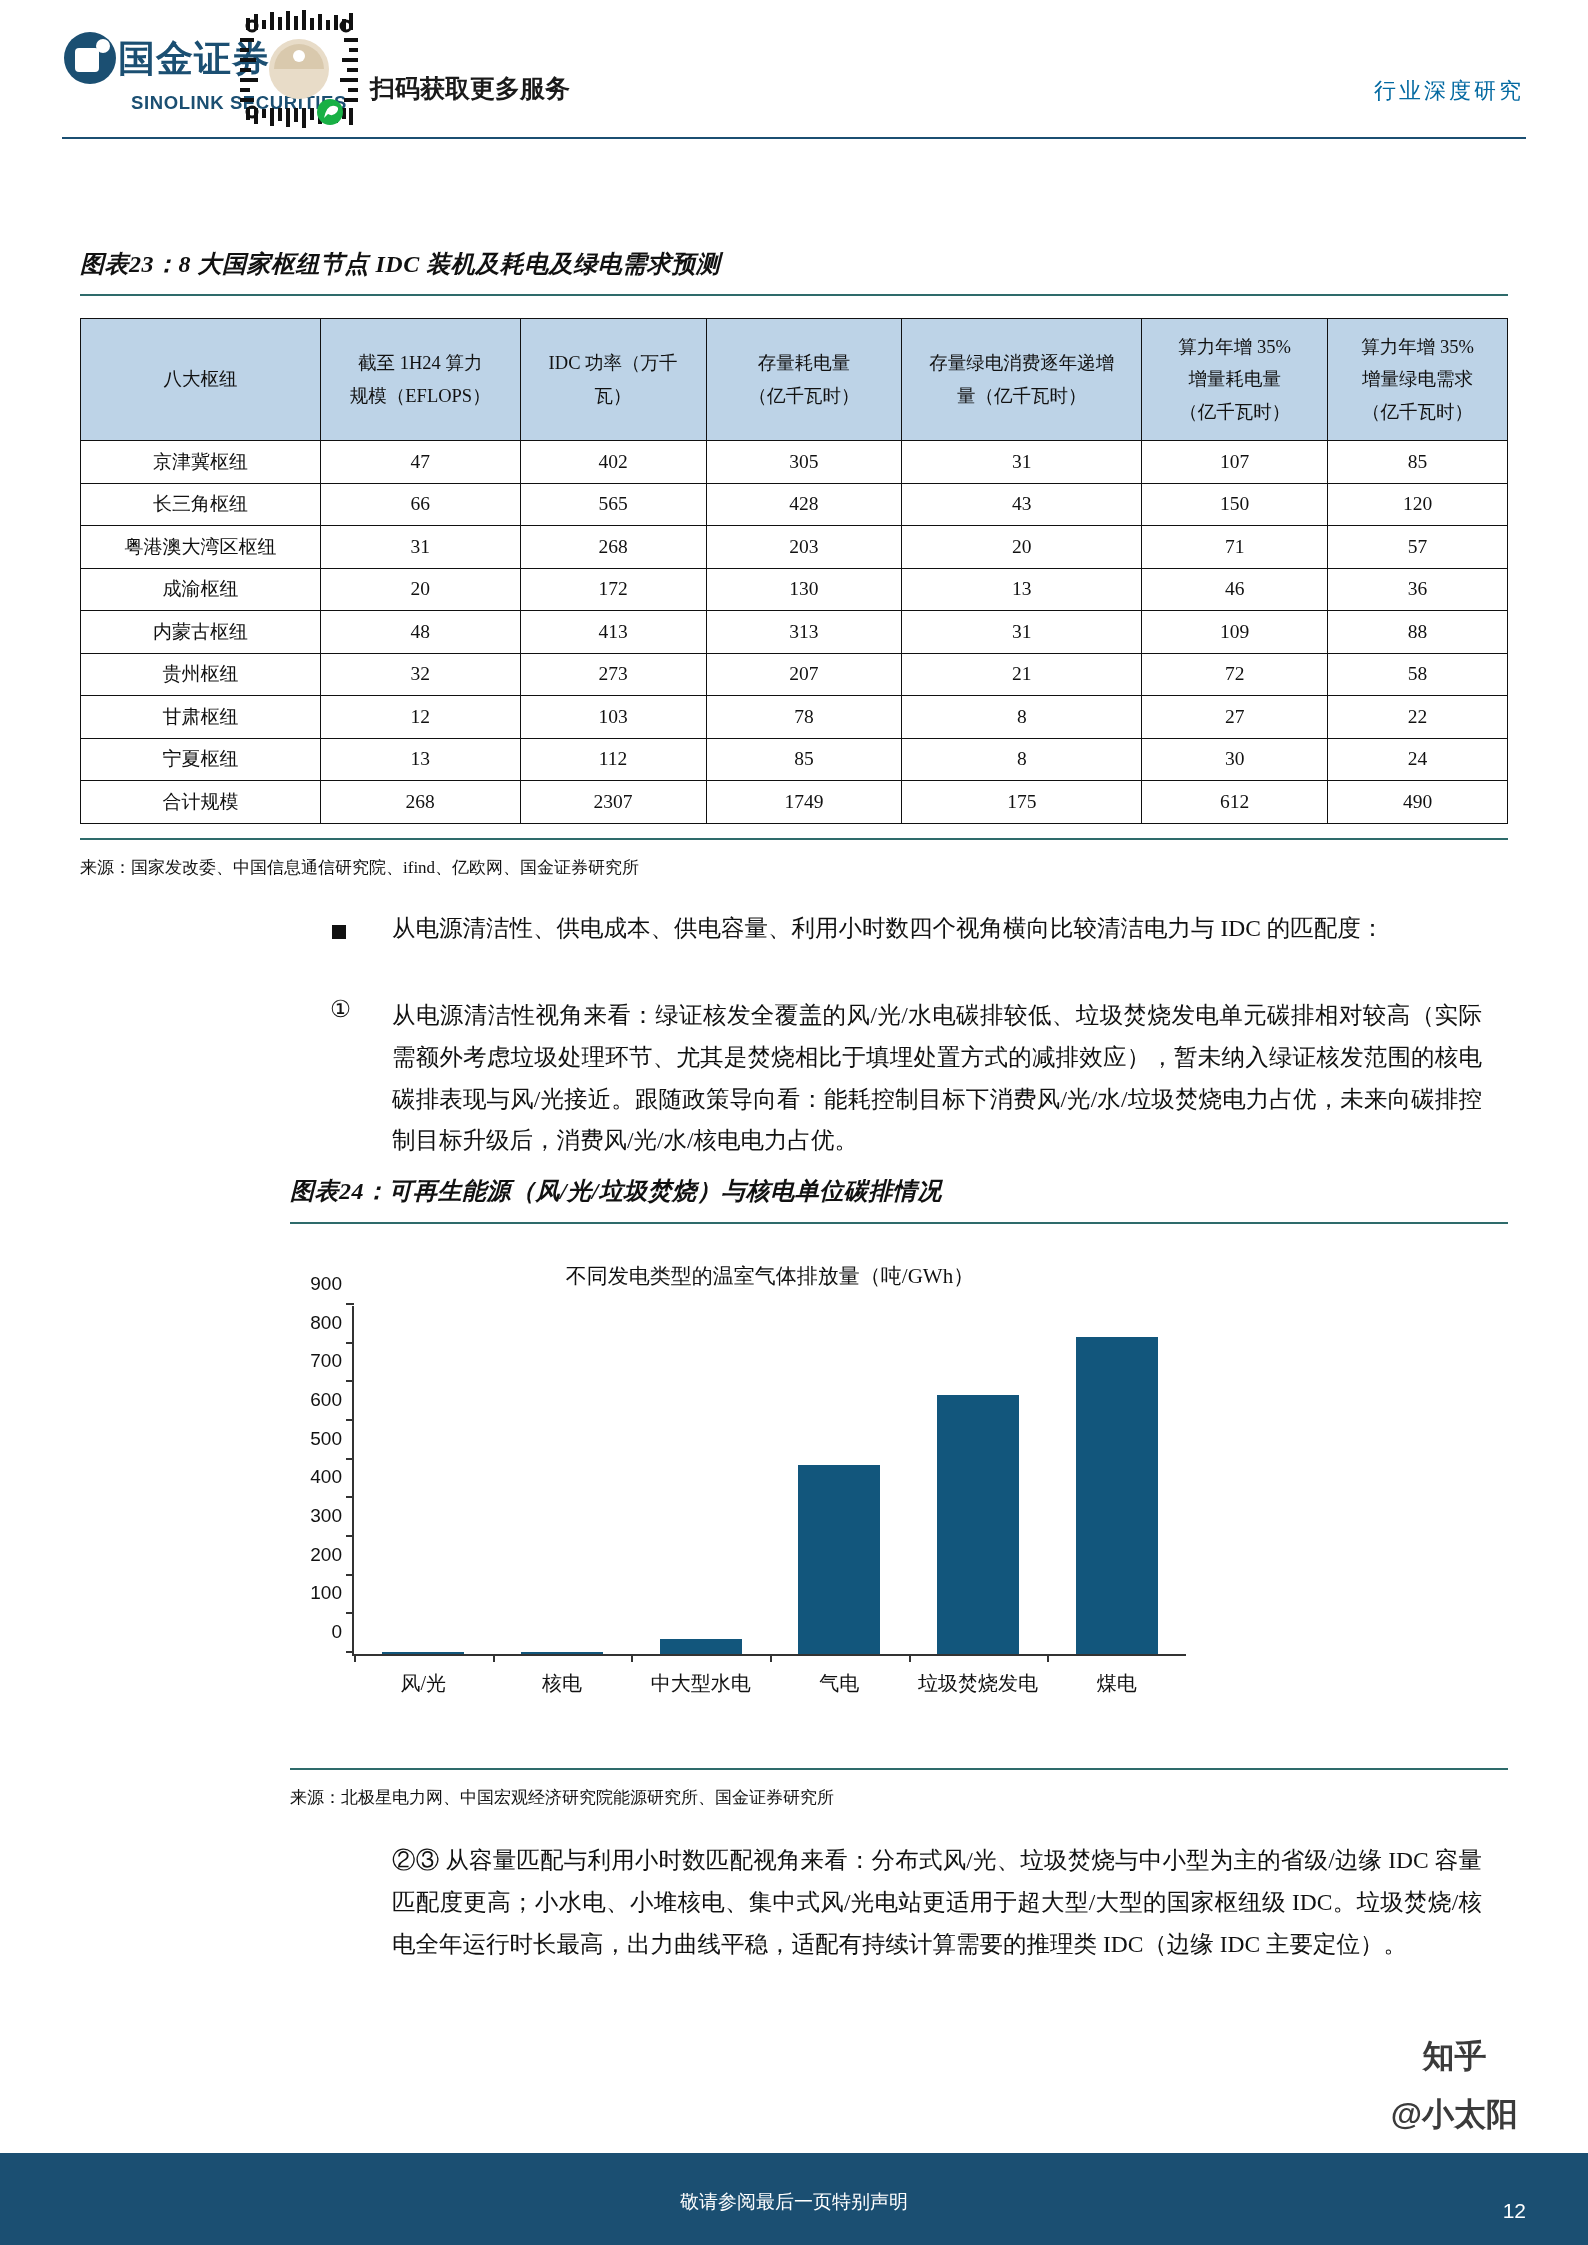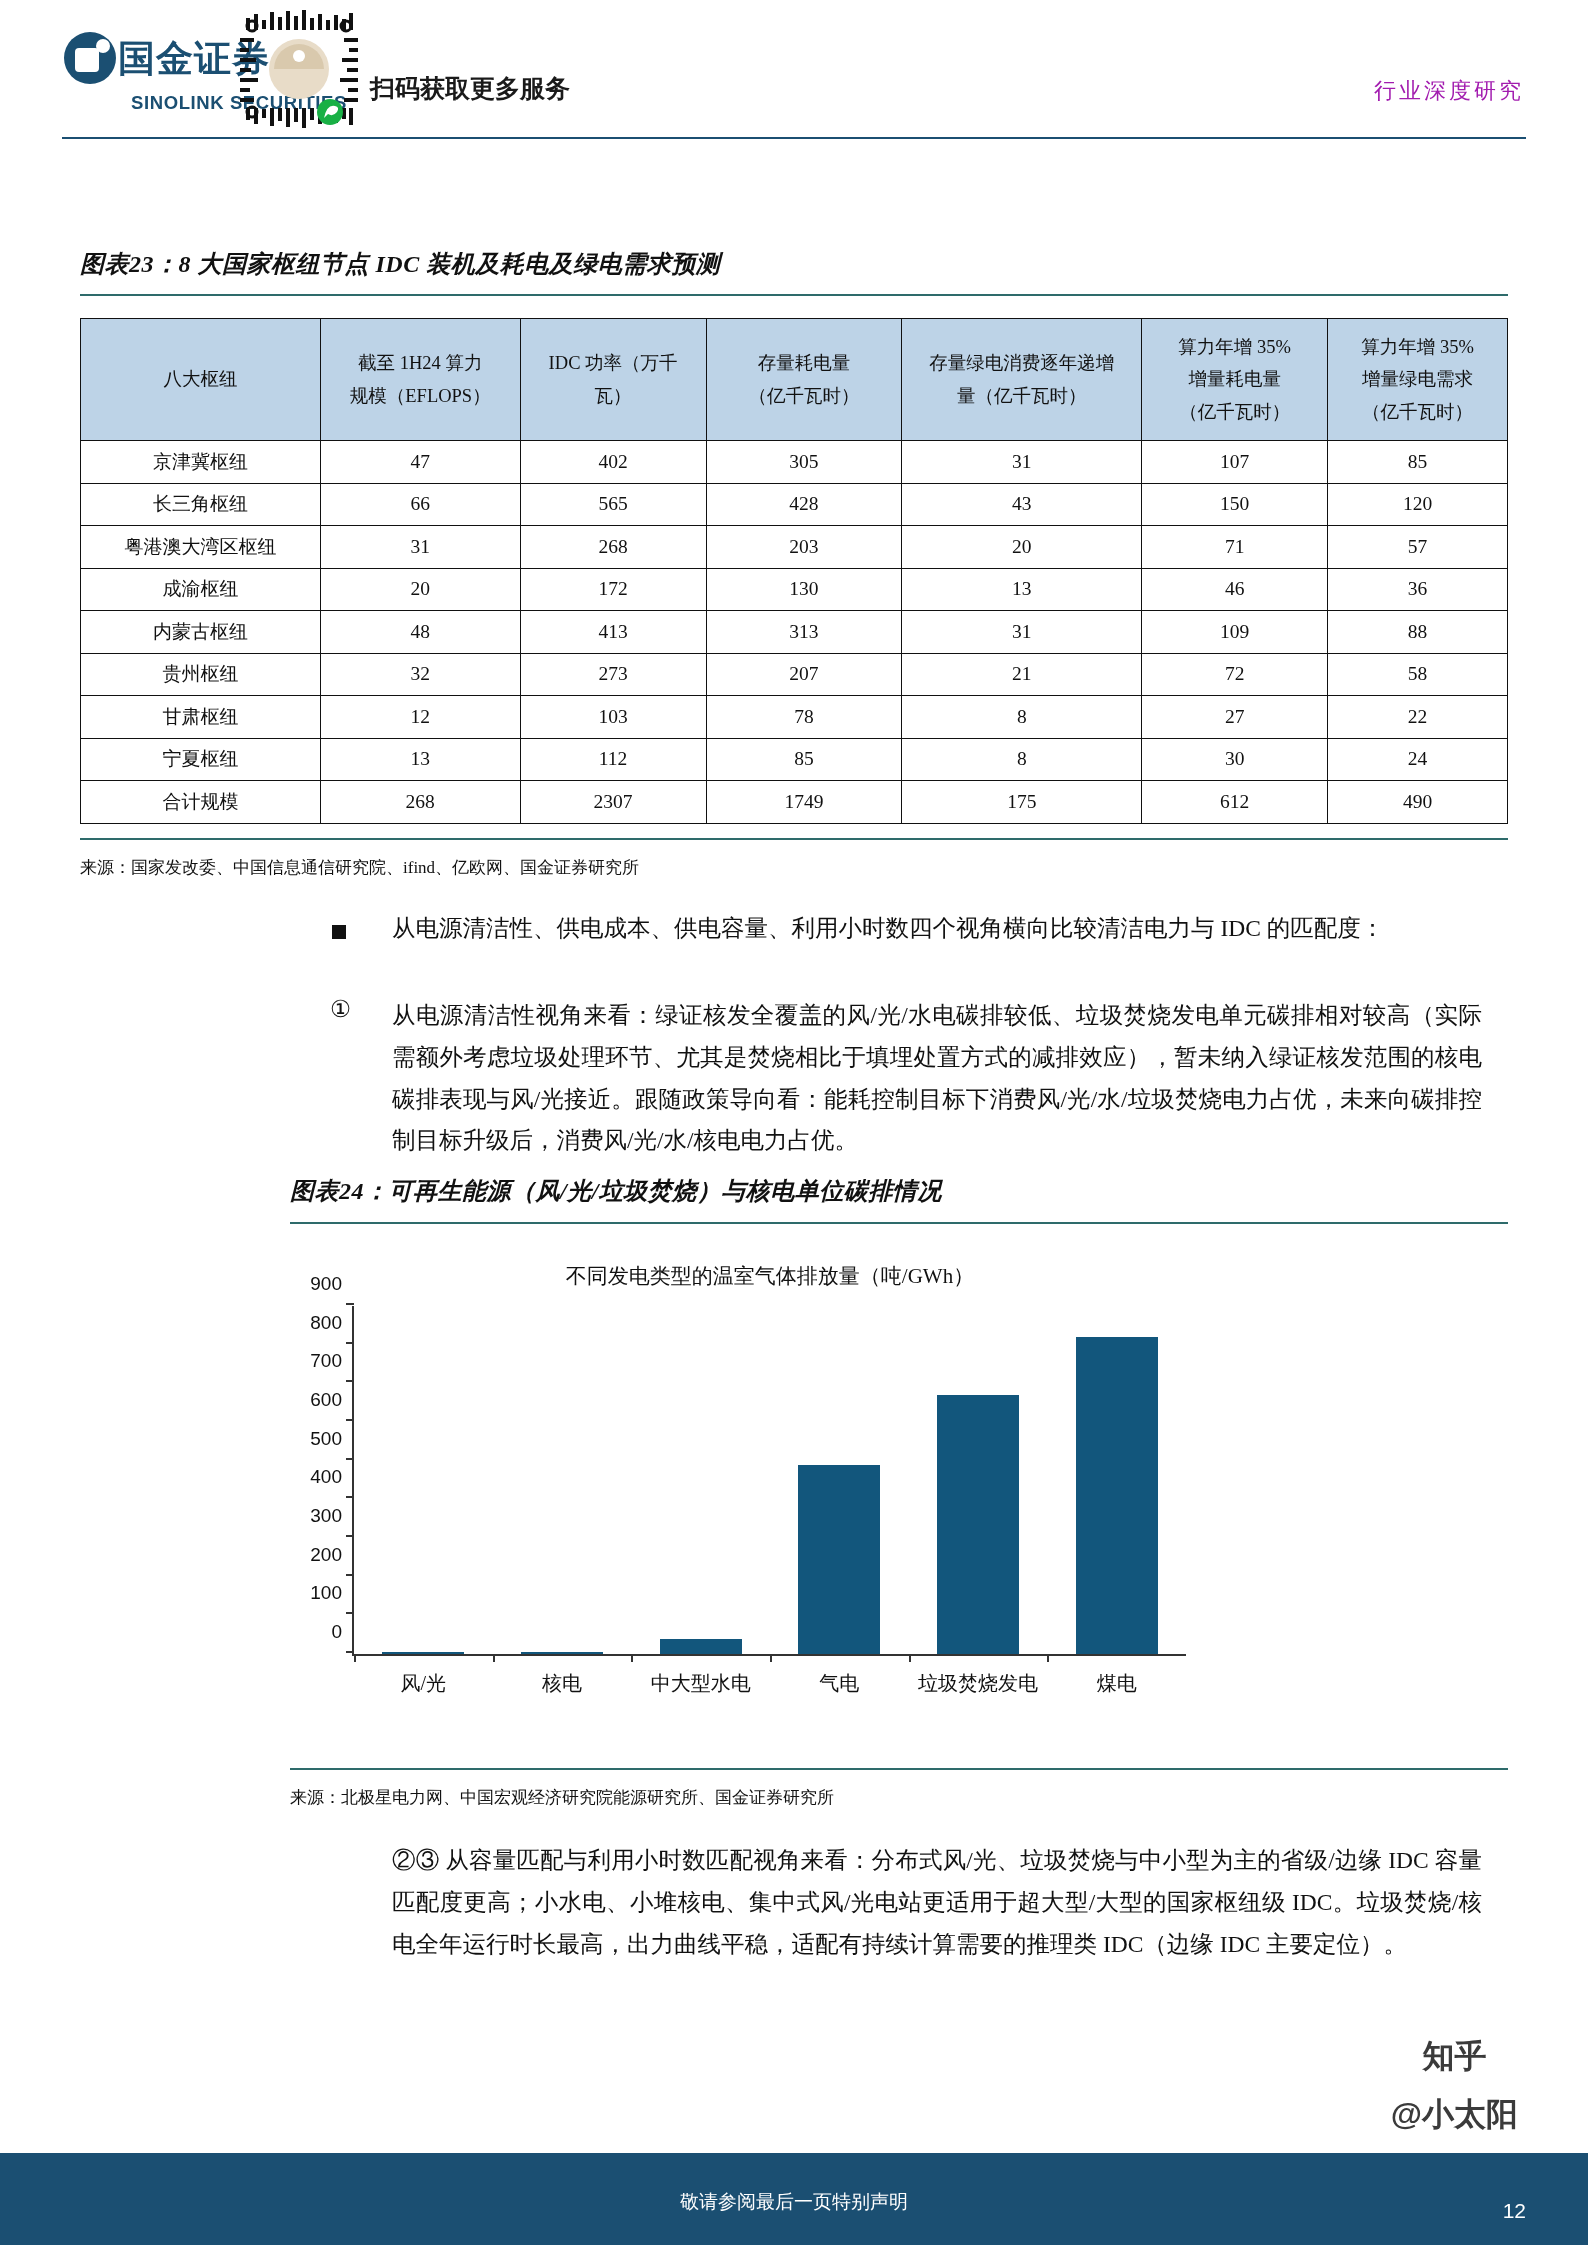--- a/index.html
+++ b/index.html
@@ -65,21 +65,21 @@
     left: 370px; top: 72px;
     font-size: 25px;
     font-weight: bold;
     color: #1a1a1a;
     font-family: "Liberation Serif", serif;
   }
   .header-right {
     position: absolute;
     right: 64px; top: 76px;
     font-size: 22px;
-    color: #a21caf;
+    color: #0369a1;
     letter-spacing: 3px;
   }
 
   
   .content { position: absolute; left: 0; top: 0; width: 1588px; }
 
   .fig-title {
     position: absolute;
     left: 80px;
     font-style: italic;

